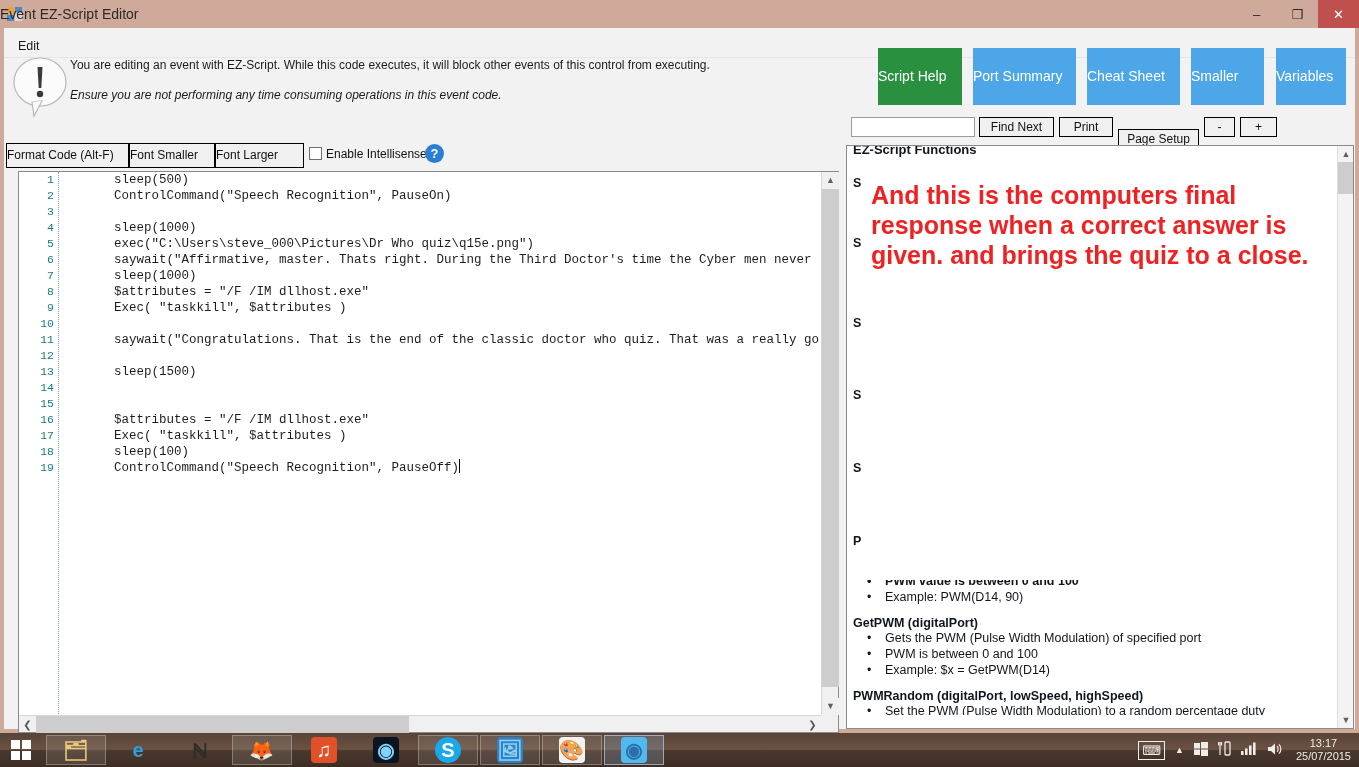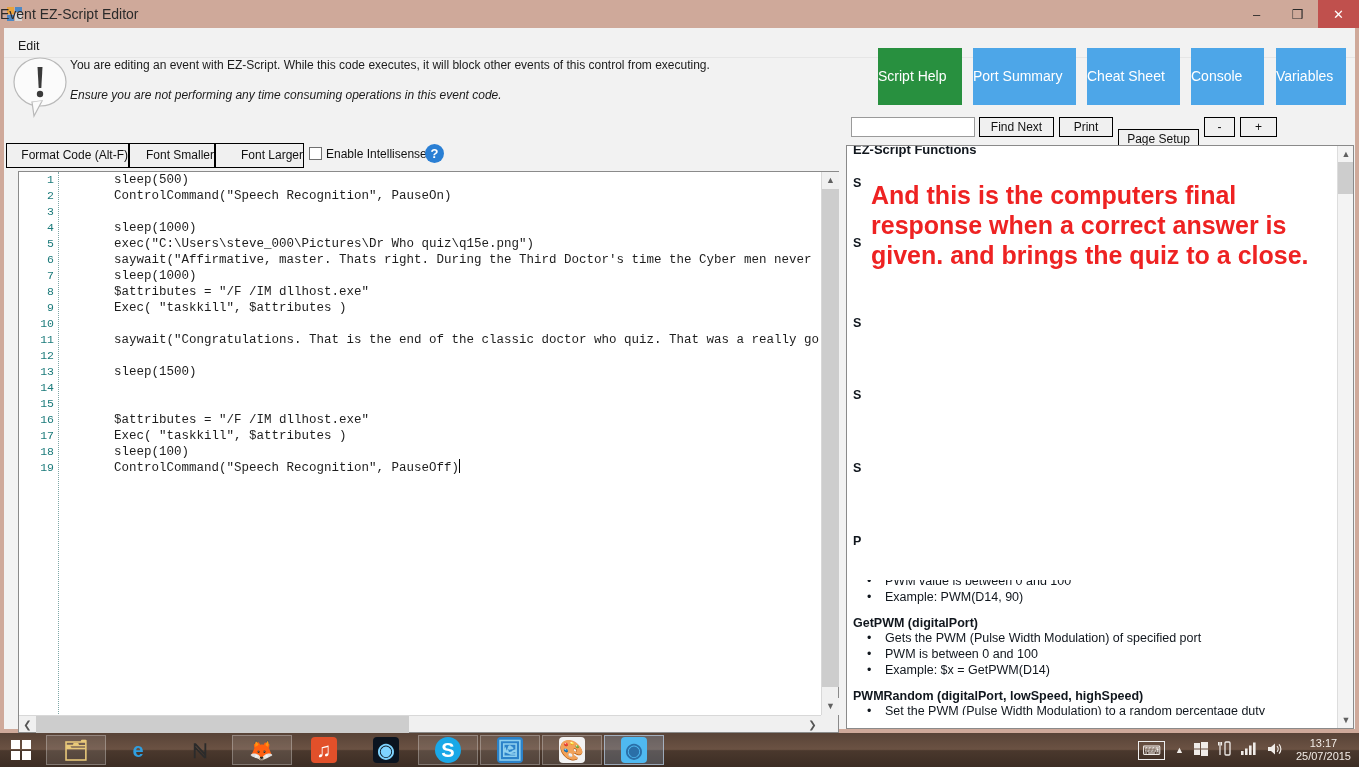--- a/index.html
+++ b/index.html
@@ -67,21 +67,21 @@
   }
 
   
   #editor-toolbar {
     position: absolute; left: 0; top: 115px; width: 835px; height: 25px;
     background: #f2f2f2;
   }
   .tb-btn {
     position: absolute; top: 0; height: 25px;
     border: 1px solid #000; background: #f0f0f0;
-    font-size: 12px; color: #111; line-height: 23px; text-align: right;
+    font-size: 12px; color: #111; line-height: 23px; text-align: left;
     font-family: "Liberation Sans", sans-serif;
   }
   #btn-format  { left: 2px;   width: 123px; }
   #btn-smaller { left: 125px; width: 86px; }
   #btn-larger  { left: 211px; width: 89px; }
   #chk-intellisense-box {
     position: absolute; left: 305px; top: 4px; width: 13px; height: 13px;
     border: 1px solid #707070; background: #fff;
   }
   #chk-intellisense-label {
@@ -233,21 +233,21 @@
   }
   #help-lower .fn-head { font-weight: bold; margin-top: 11px; }
   #help-lower ul { list-style: none; margin: 0; padding: 0; }
   #help-lower li { position: relative; padding-left: 32px; line-height: 16px; }
   #help-lower li:before {
     content: "\2022"; position: absolute; left: 14px; top: 0;
   }
   #help-lower .clip-top {
     overflow: hidden; height: 9px; position: relative;
   }
-  #help-lower .clip-top li { margin-top: -7px; }
+  #help-lower .clip-top li { margin-top: -7px; font-weight: bold; }
   #help-lower .clip-bottom { overflow: hidden; height: 12px; }
   
   #help-vscroll {
     position: absolute; right: 0; top: 0; width: 16px; bottom: 0;
     background: #f3f3f3; border-left: 1px solid #ddd;
   }
   #help-vscroll .arrow {
     position: absolute; left: 0; width: 16px; height: 16px;
     text-align: center; line-height: 16px; font-size: 9px; color: #606060;
   }
@@ -393,21 +393,21 @@
     <div class="action-btn" id="btn-save">Save</div>
     <div class="action-btn" id="btn-cancel">Cancel</div>
     <div class="action-btn" id="btn-check">Check Syntax</div>
     <div class="action-btn" id="btn-run">Run (Alt-R)</div>
   </div>
 
   <div id="right-pane">
     <div class="pane-tab active" id="tab-script-help">Script Help</div>
     <div class="pane-tab" id="tab-port-summary">Port Summary</div>
     <div class="pane-tab" id="tab-cheat-sheet">Cheat Sheet</div>
-    <div class="pane-tab" id="tab-console">Console</div>
+    <div class="pane-tab" id="tab-console">Smaller</div>
     <div class="pane-tab" id="tab-variables">Variables</div>
 
     <input id="find-input" type="text" placeholder="" style="">
     <div class="help-btn" id="btn-find-next">Find Next</div>
     <div class="help-btn" id="btn-print">Print</div>
     <div class="help-btn" id="btn-page-setup">Page Setup</div>
     <div class="help-btn" id="btn-zoom-out">-</div>
     <div class="help-btn" id="btn-zoom-in">+</div>
 
     <div id="help-box">

